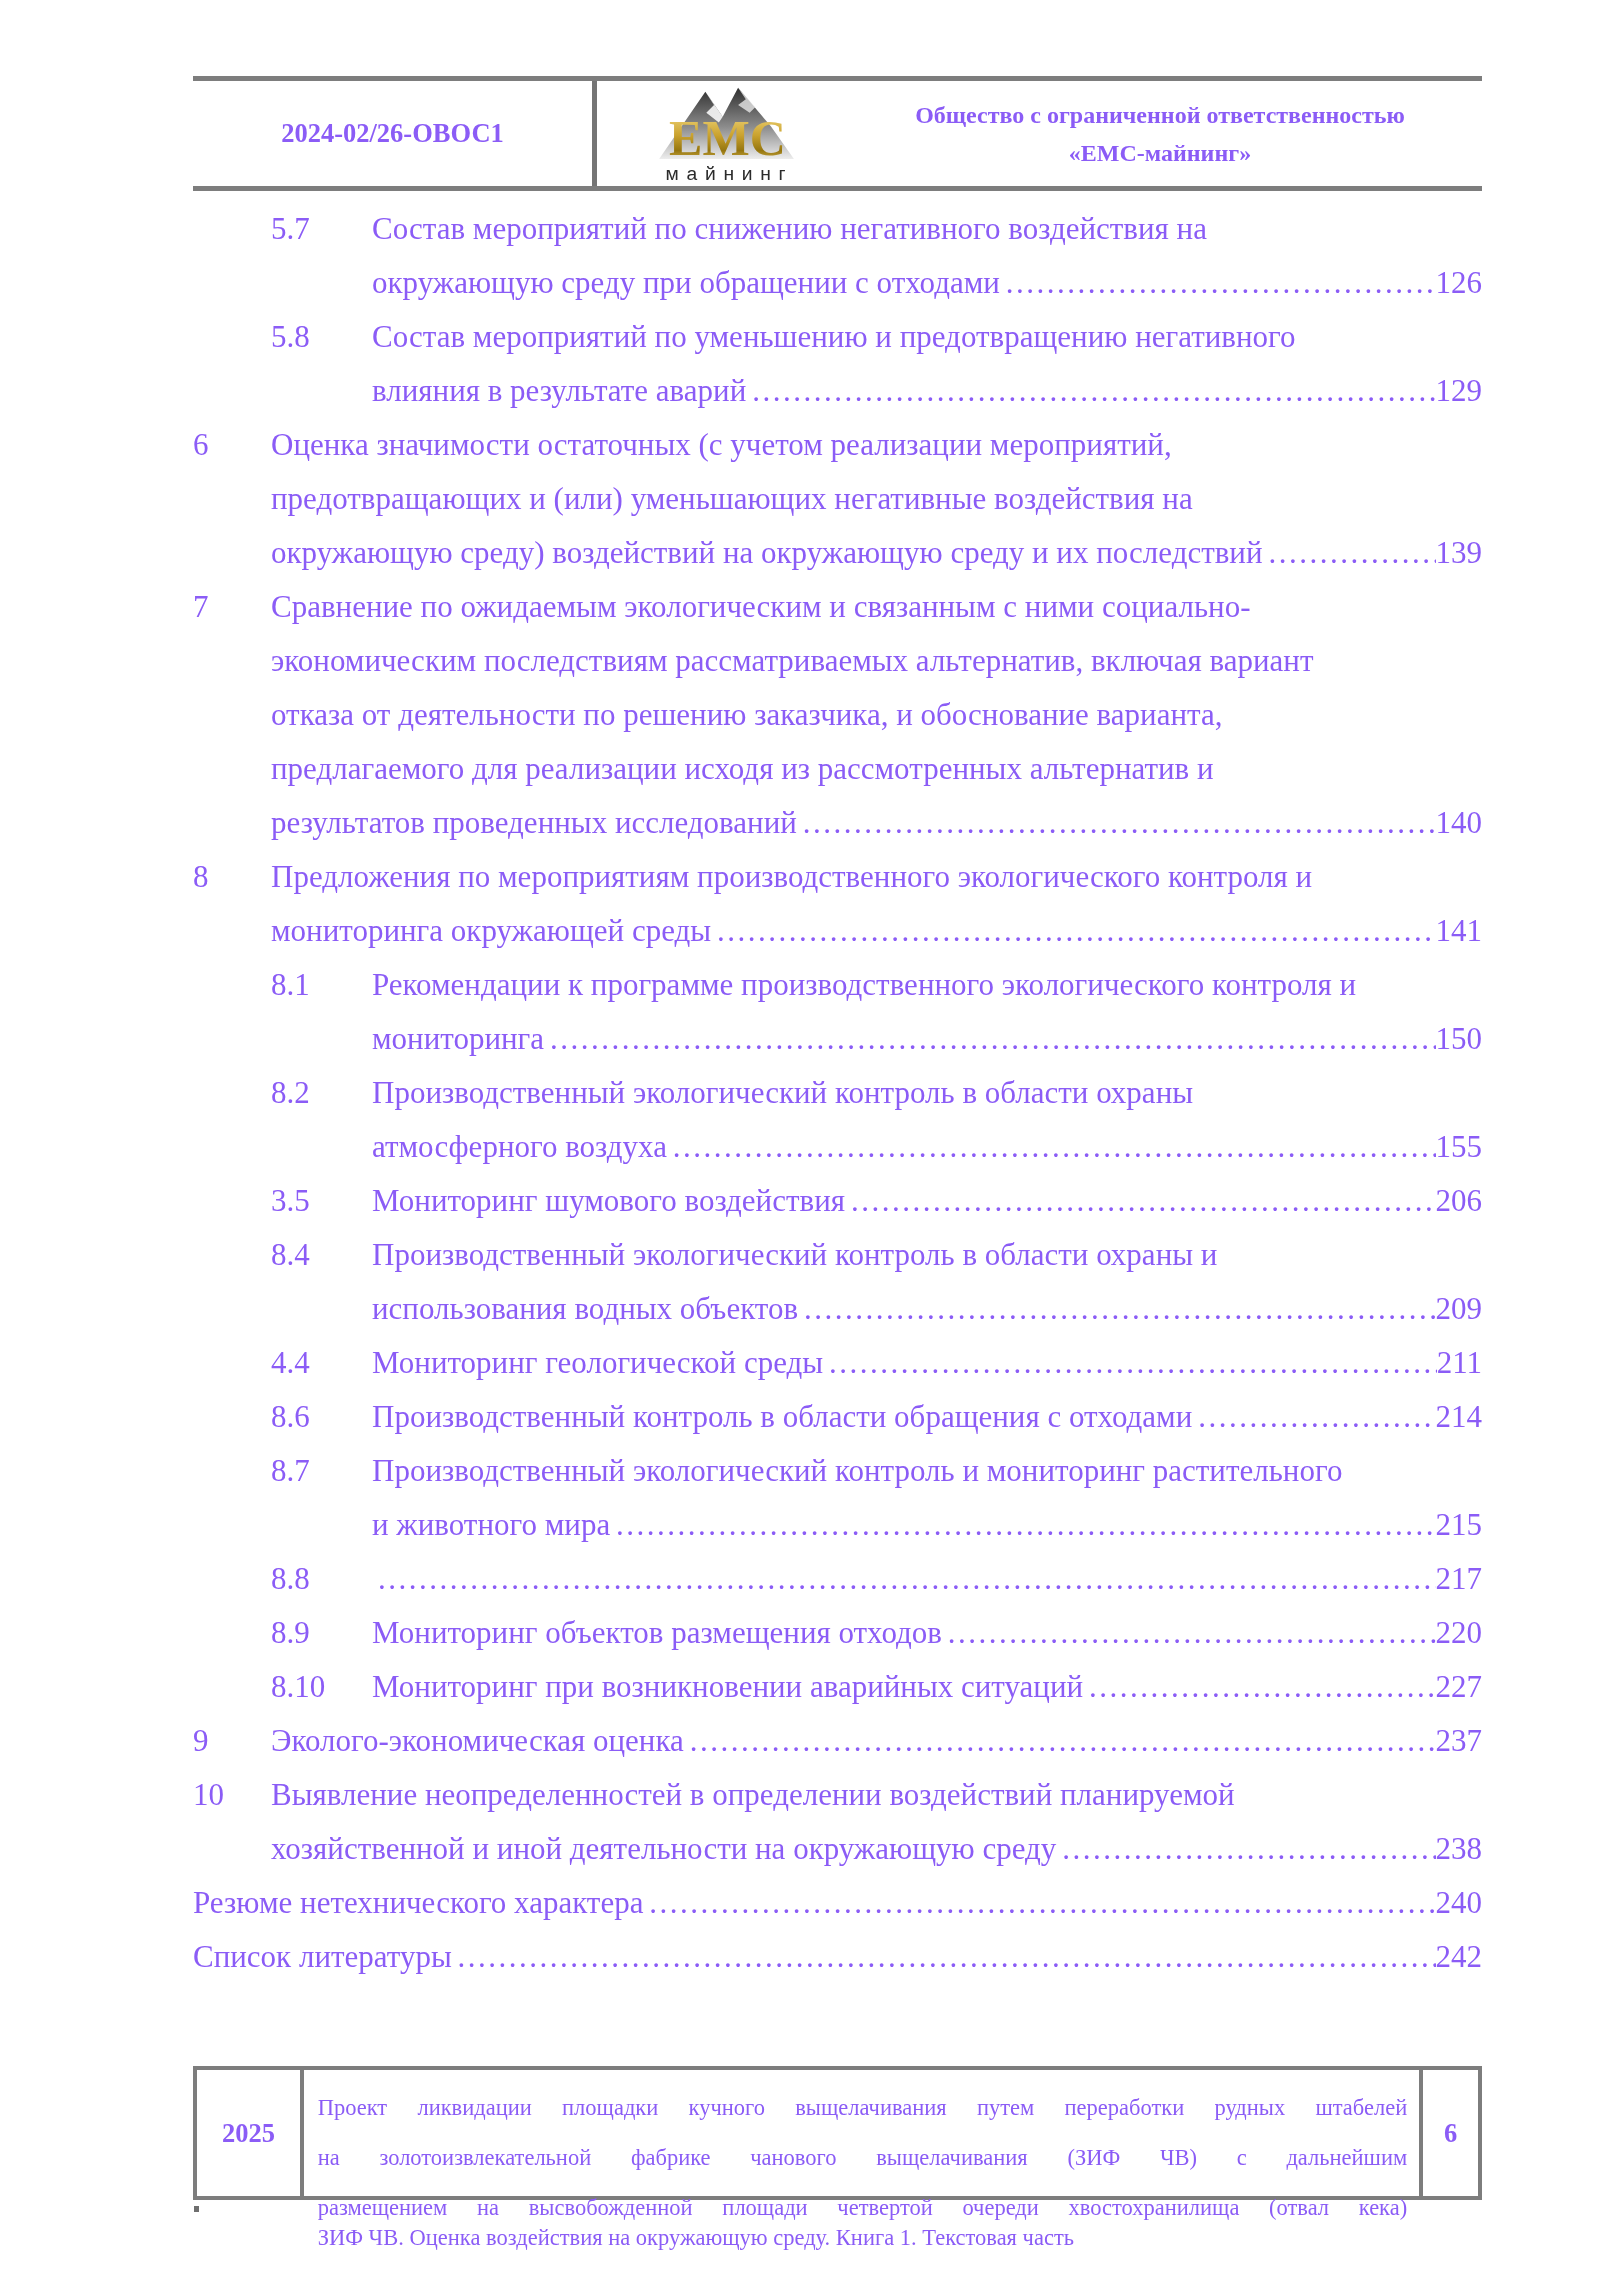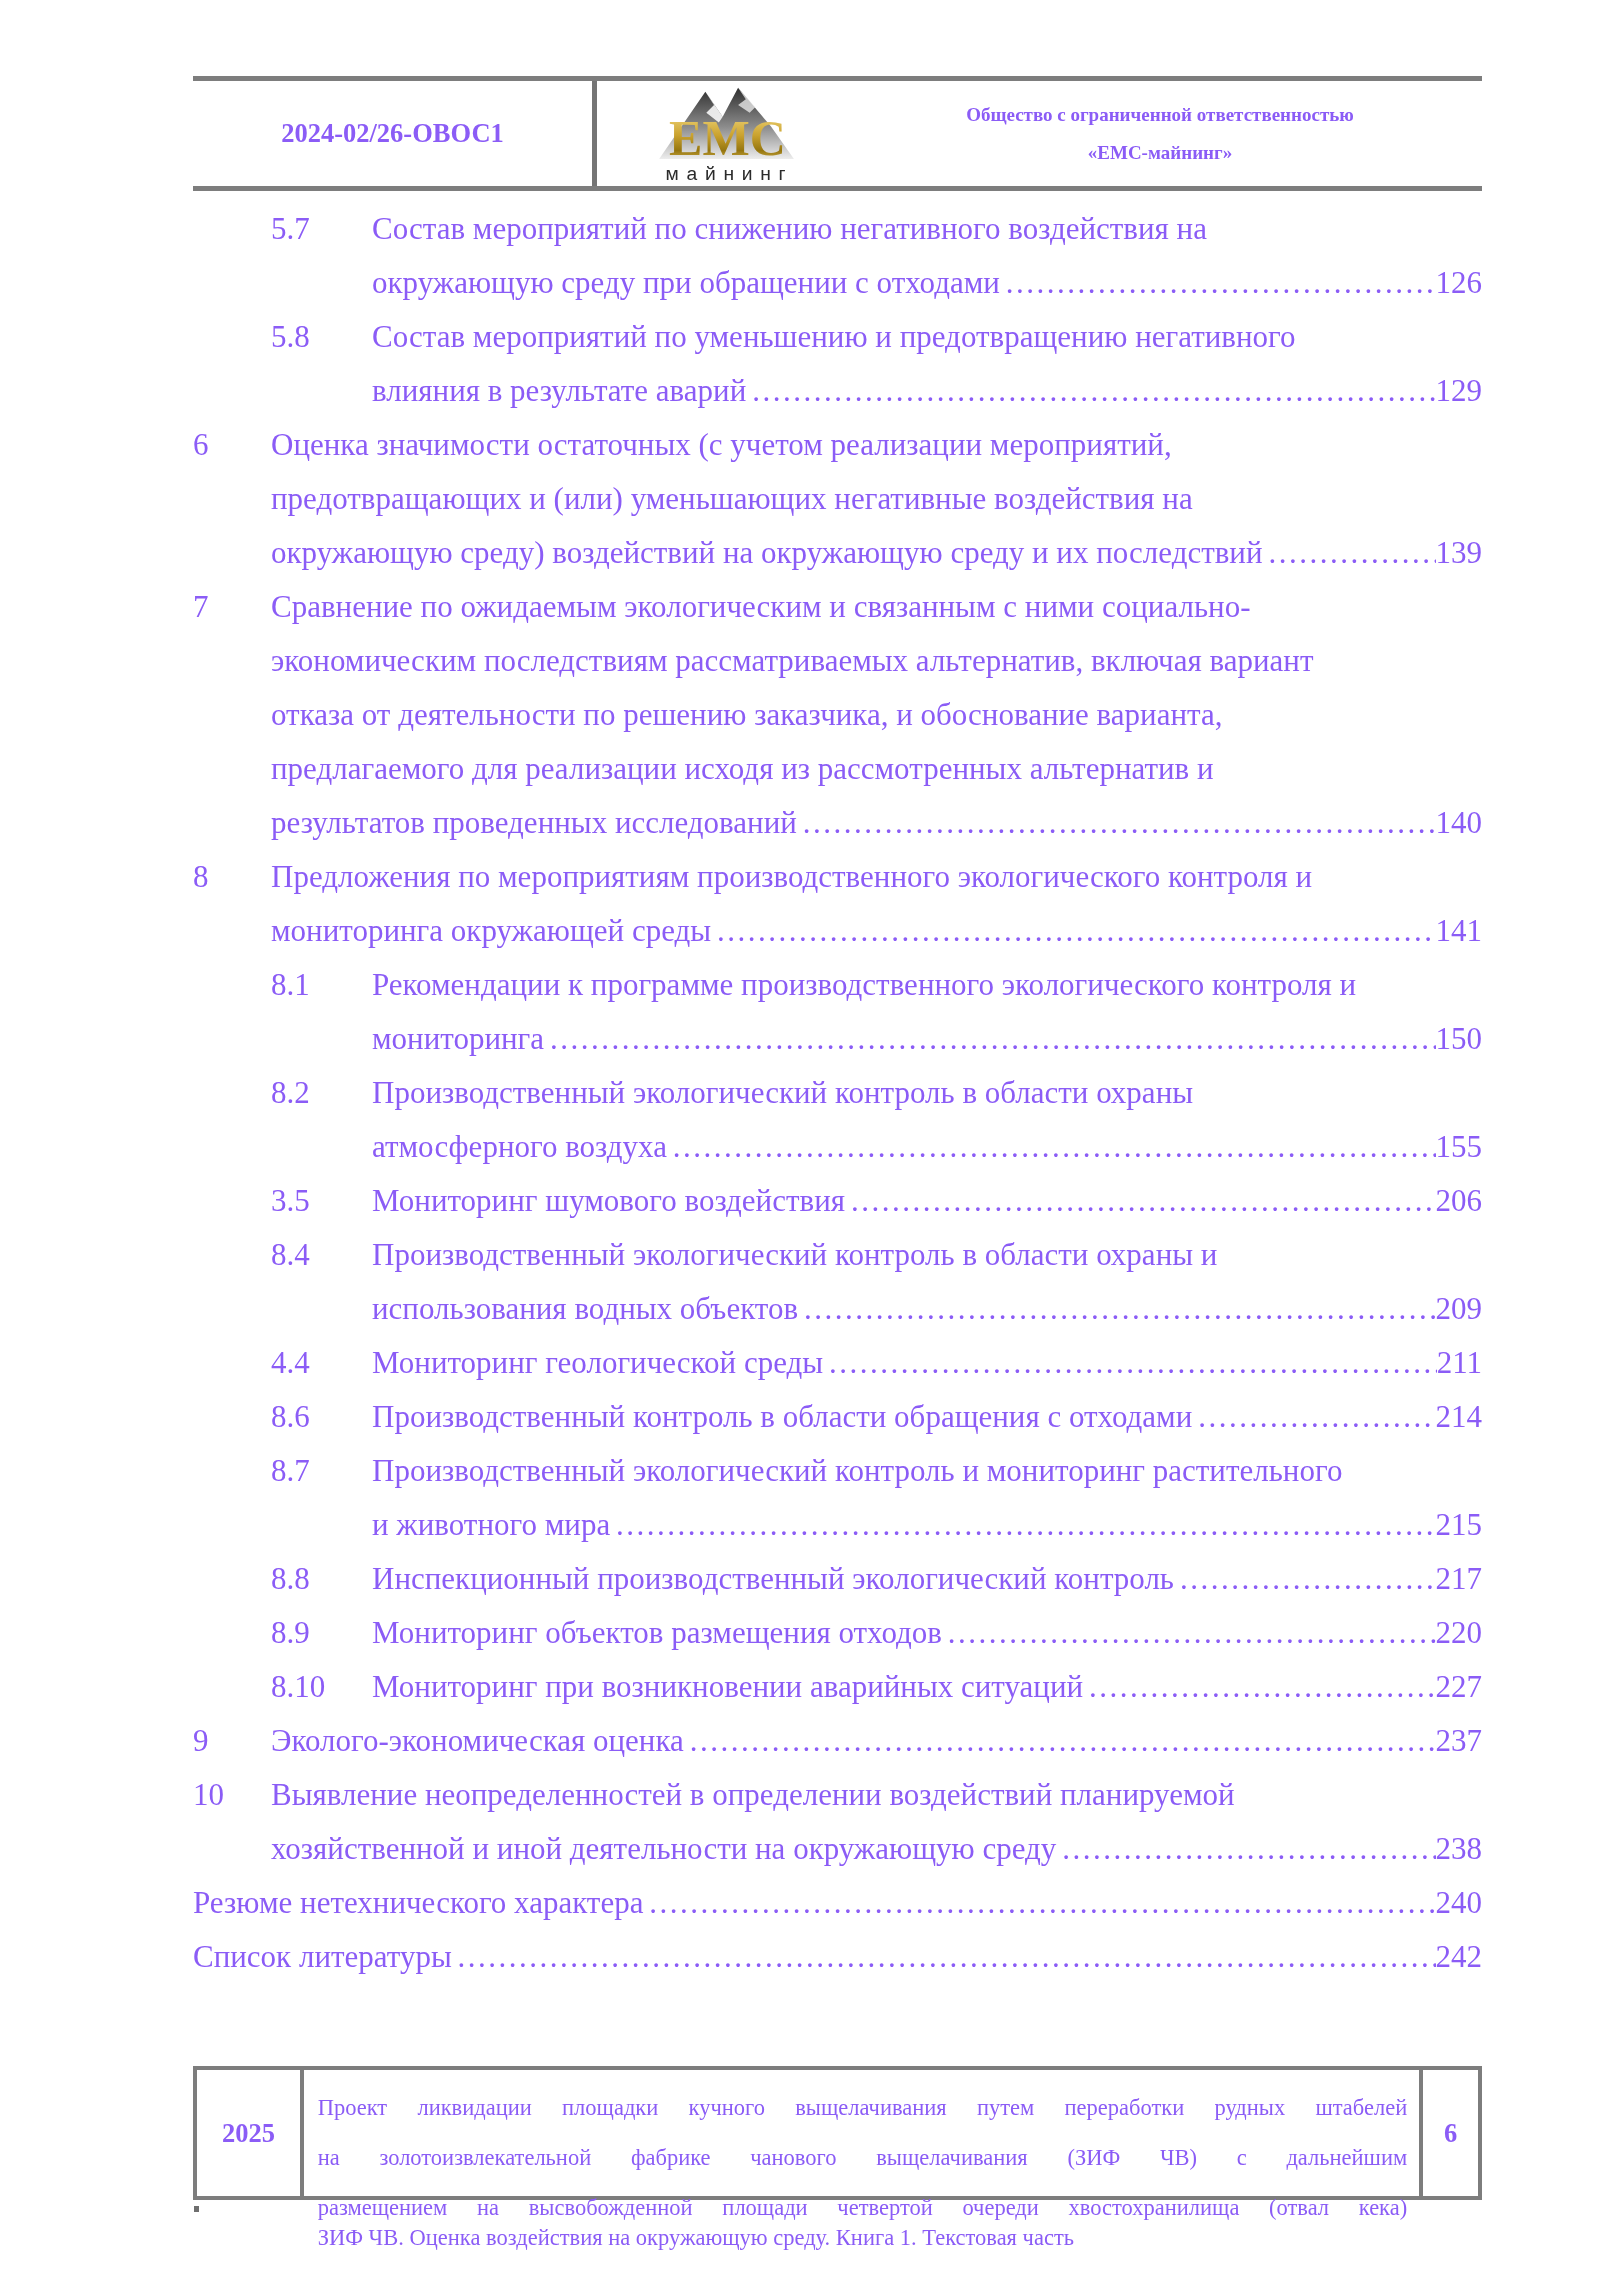--- a/index.html
+++ b/index.html
@@ -17,21 +17,21 @@
     border-top:5.9px solid #7d7d7d;border-bottom:5.9px solid #7d7d7d;
     box-sizing:border-box;display:flex;align-items:stretch;background:#fff;
   }
   .h-doc{
     width:399px;display:flex;align-items:center;justify-content:center;
     font-weight:bold;font-size:26.5px;border-right:5.9px solid #757575;
   }
   .h-logo{width:221px;display:flex;align-items:center;justify-content:center;margin-left:20px;}
   .h-company{
     flex:1;display:flex;flex-direction:column;align-items:center;justify-content:center;
-    font-weight:bold;font-size:19px;line-height:38px;text-align:center;
+    font-weight:bold;font-size:24px;line-height:38px;text-align:center;
   }
   
   .toc{
     position:absolute;left:193px;top:202px;width:1289px;
     font-size:31px;line-height:54px;
   }
   .entry{position:relative;}
   .entry .num{position:absolute;top:0;left:0;white-space:pre;}
   .entry.l0{padding-left:78px;}
   .entry.l1{padding-left:179px;}
@@ -210,21 +210,20 @@
         <div class="tline">Производственный экологический контроль и мониторинг растительного</div>
         <div class="tline lastline">
           <span class="txt">и животного мира</span>
           <span class="dots">....................................................................................................................................................................................................................................................................</span>
           <span class="pg">215</span>
         </div>
       </div>
       <div class="entry l1">
         <span class="num">8.8</span>
         <div class="tline lastline">
-          <span class="txt">Инспекционный производственный экологический контроль</span>
           <span class="dots">....................................................................................................................................................................................................................................................................</span>
           <span class="pg">217</span>
         </div>
       </div>
       <div class="entry l1">
         <span class="num">8.9</span>
         <div class="tline lastline">
           <span class="txt">Мониторинг объектов размещения отходов</span>
           <span class="dots">....................................................................................................................................................................................................................................................................</span>
           <span class="pg">220</span>

